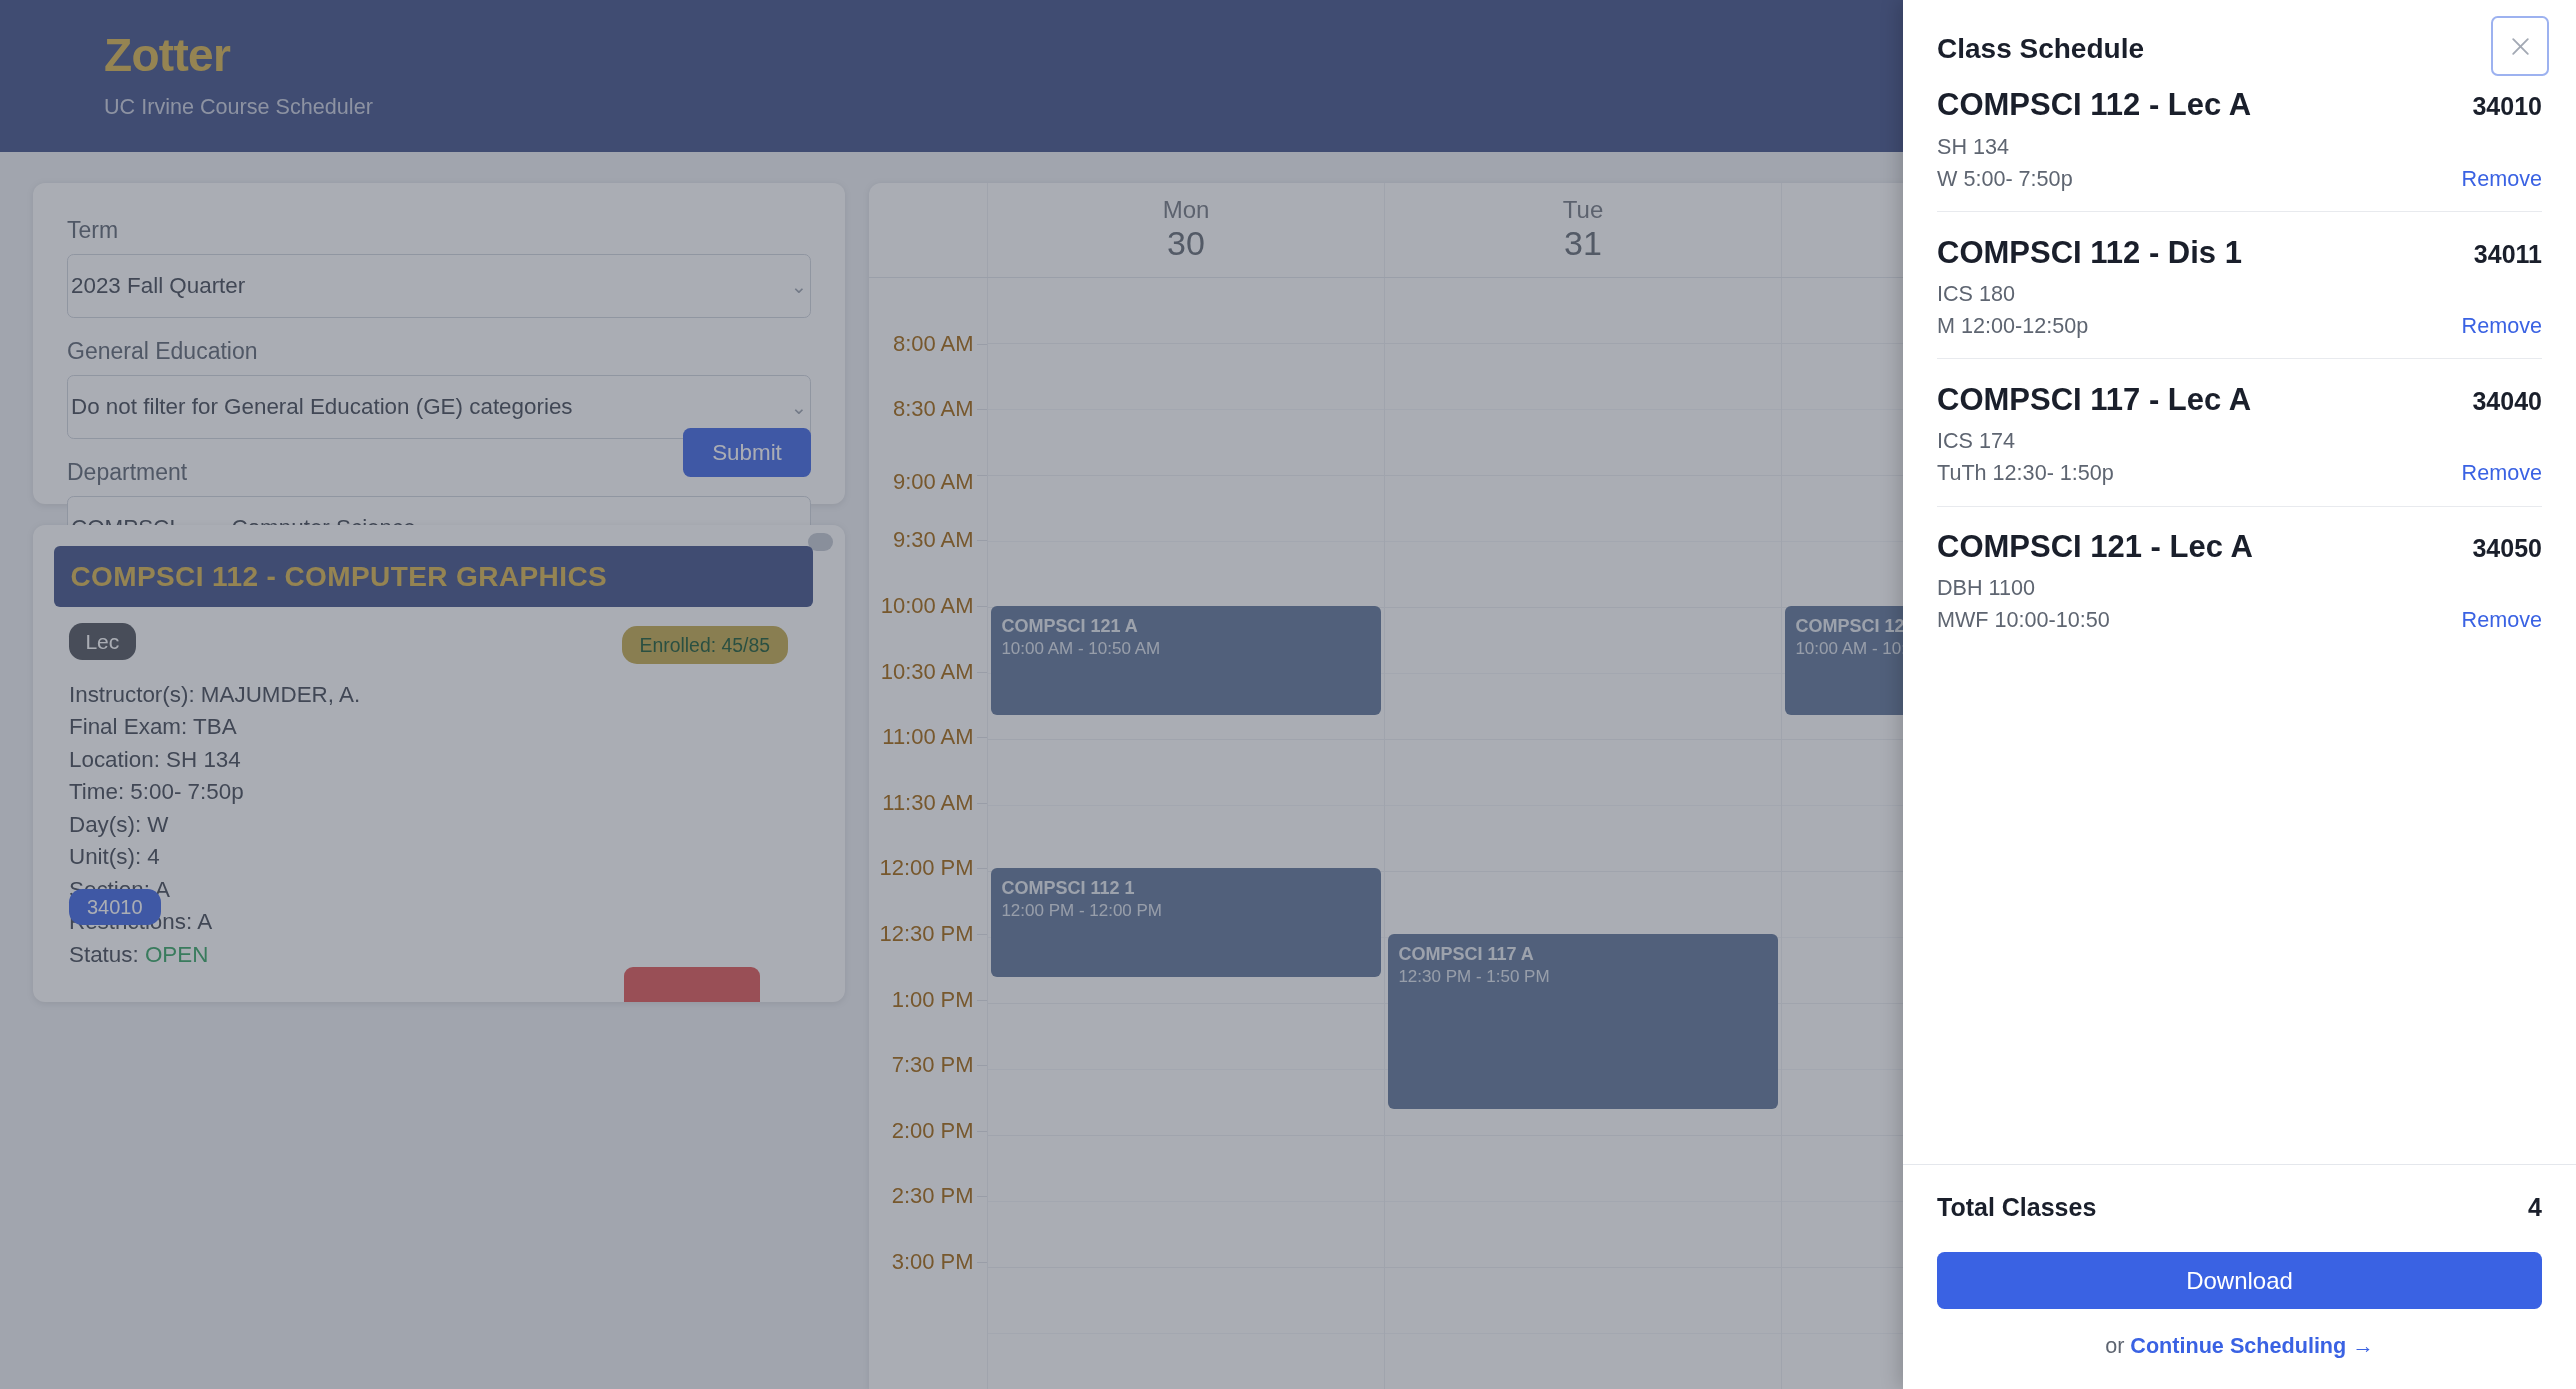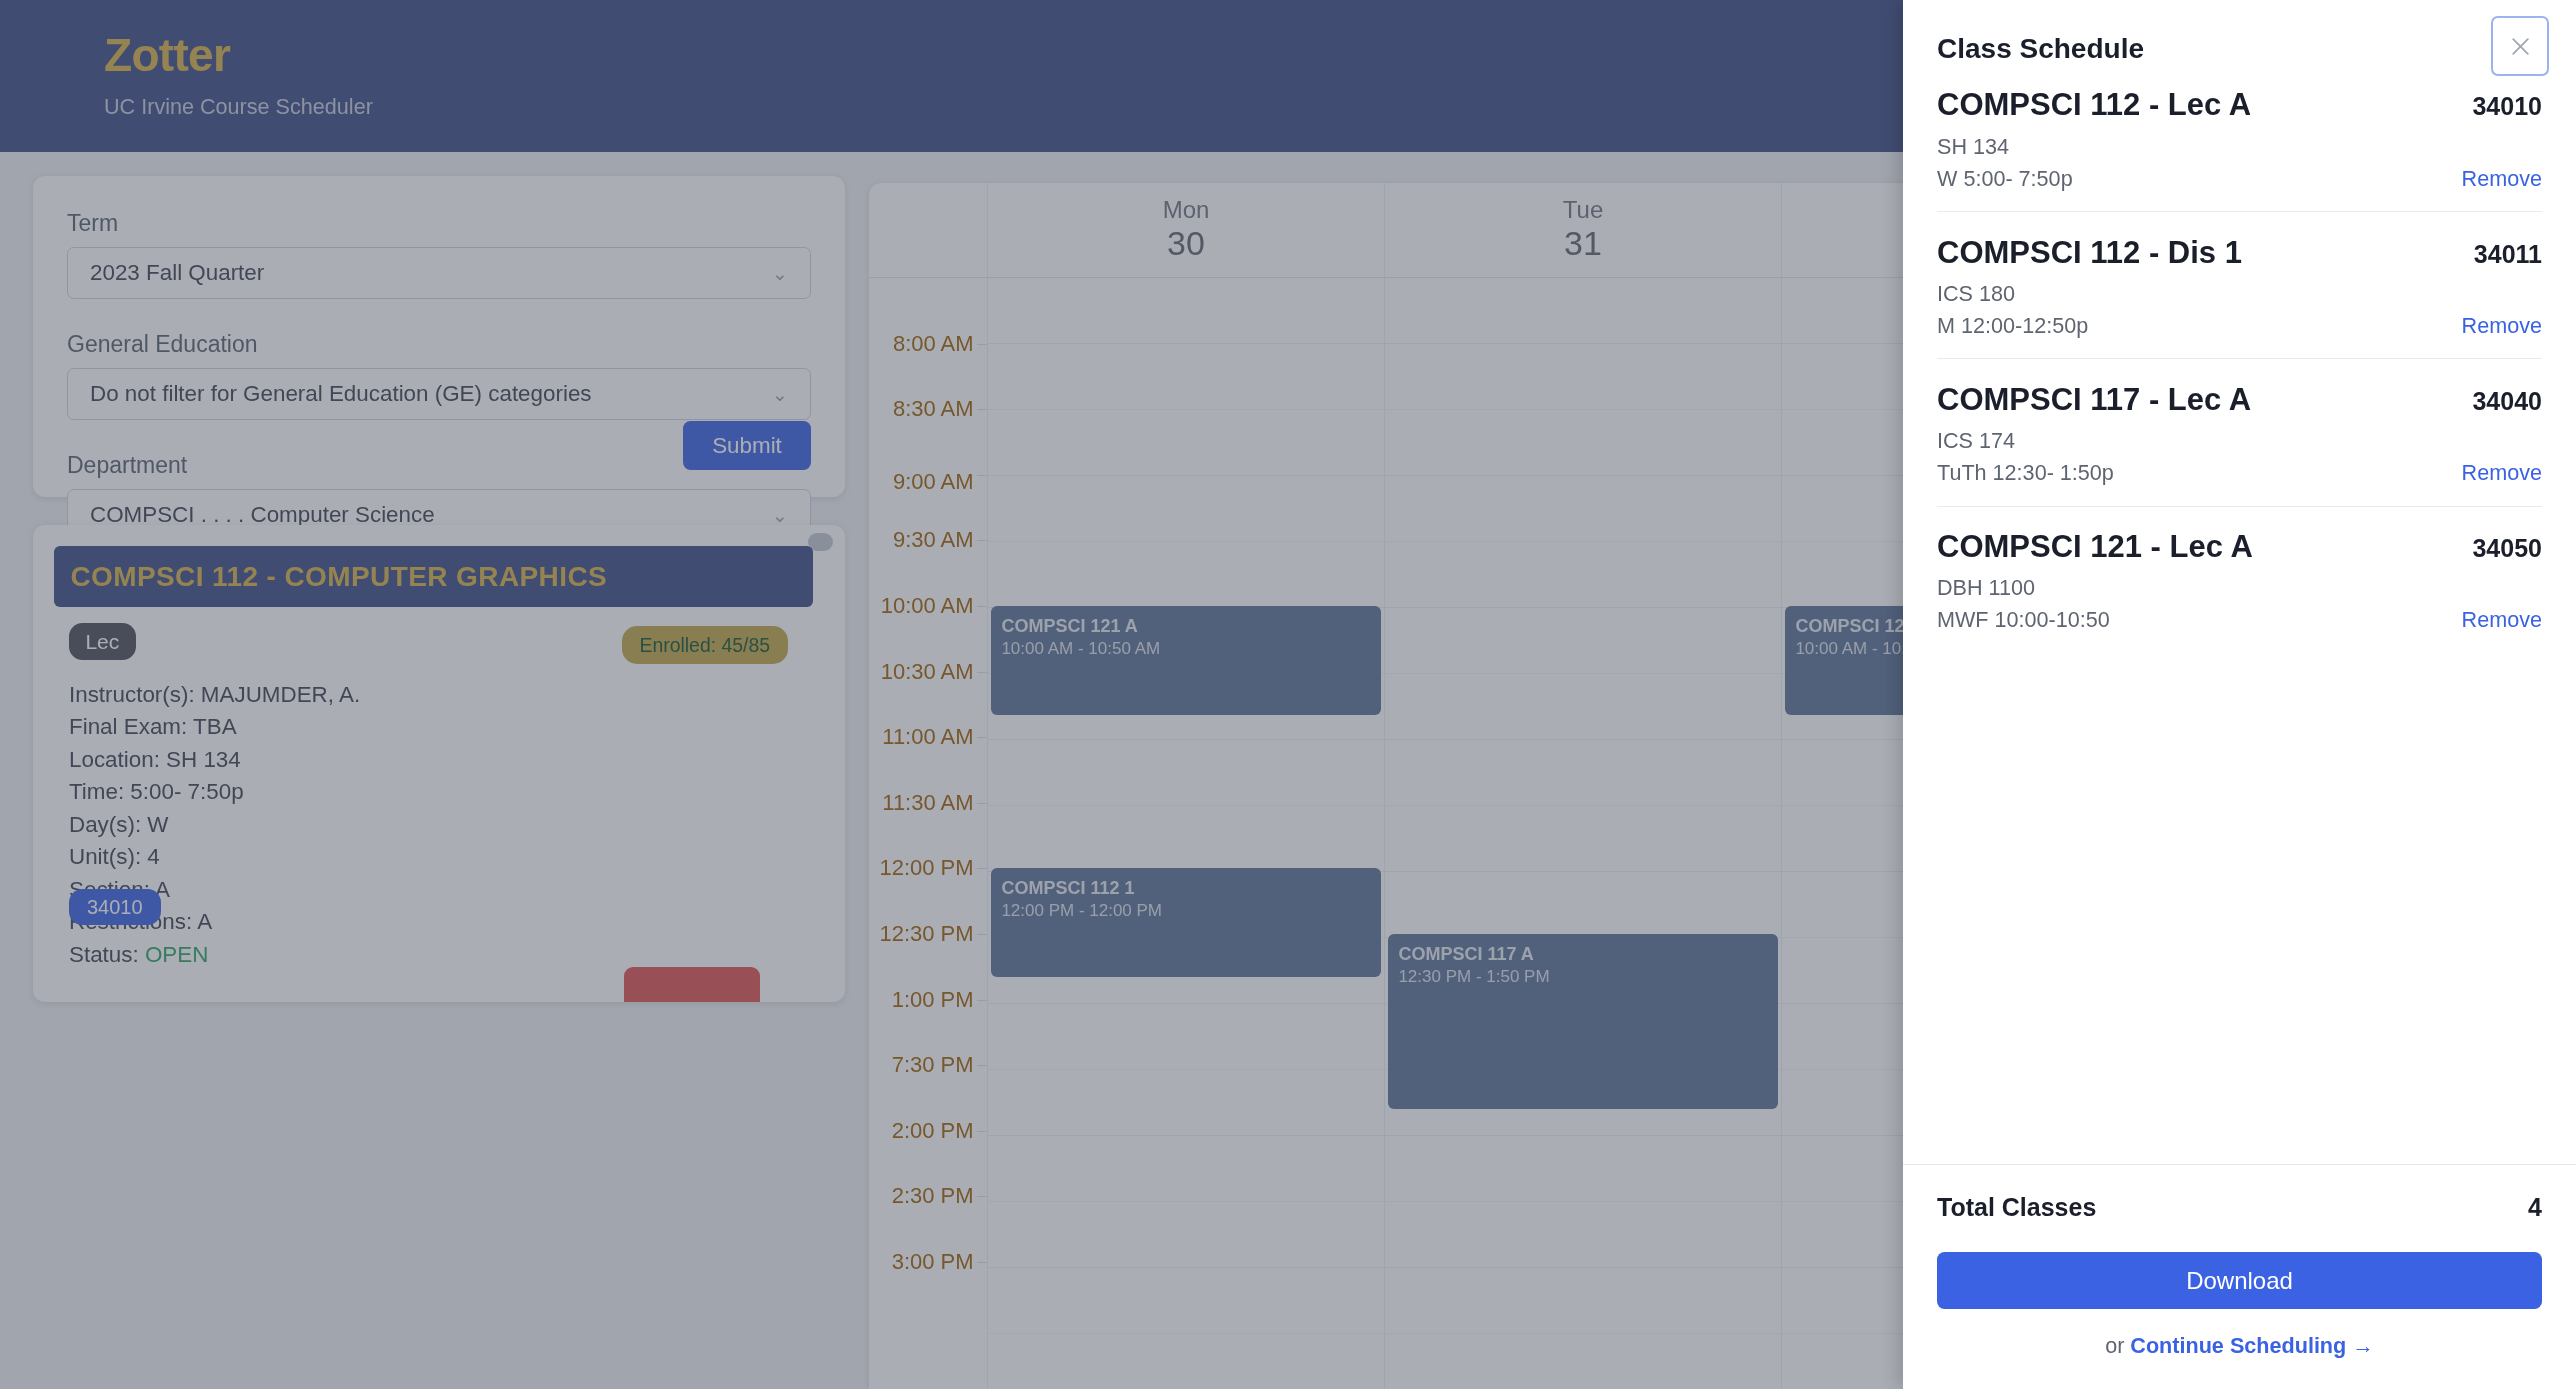--- a/index.html
+++ b/index.html
@@ -23,28 +23,28 @@
   }
   .brand-sub {
     position: absolute; left: 104px; top: 94px;
     font-size: 21.6px; color: #c9cede;
   }
 
   .app-body { position: absolute; left: 0; top: 152px; right: 0; bottom: 0; background: #eef0f4; }
 
   
   .filter-card {
-    position: absolute; left: 33px; top: 24px; width: 812px; height: 321px;
+    position: absolute; left: 33px; top: 31px; width: 812px; height: 321px;
     background: #ffffff; border-radius: 12px; box-shadow: 0 1.5px 7.5px rgba(0,0,0,.10);
   }
   .field { position: absolute; left: 34px; width: 744px; }
   .field-label { font-size: 23px; color: #5a6270; margin-bottom: 10.4px; }
   .select-box {
-    height: 52px; border: 0.7px solid #cfd4dc; border-radius: 6.7px; background: #fff;
-    display: flex; align-items: center; padding: 0 22px;
+    height: 64px; border: 0.7px solid #cfd4dc; border-radius: 6.7px; background: #fff;
+    display: flex; align-items: center; padding: 0 3px;
     font-size: 22.4px; color: #3d4450;
   }
   .select-box .val { flex: 1; white-space: nowrap; overflow: hidden; }
   .chev { color: #9aa1ad; font-size: 19.4px; line-height: 1; }
 
   .submit-btn {
     position: absolute; right: 34px; bottom: 27px;
     width: 128px; height: 49px; border-radius: 7.5px;
     background: #3a62e3; color: #ffffff; border: none;
     font-size: 22.4px; font-family: inherit; cursor: pointer;

